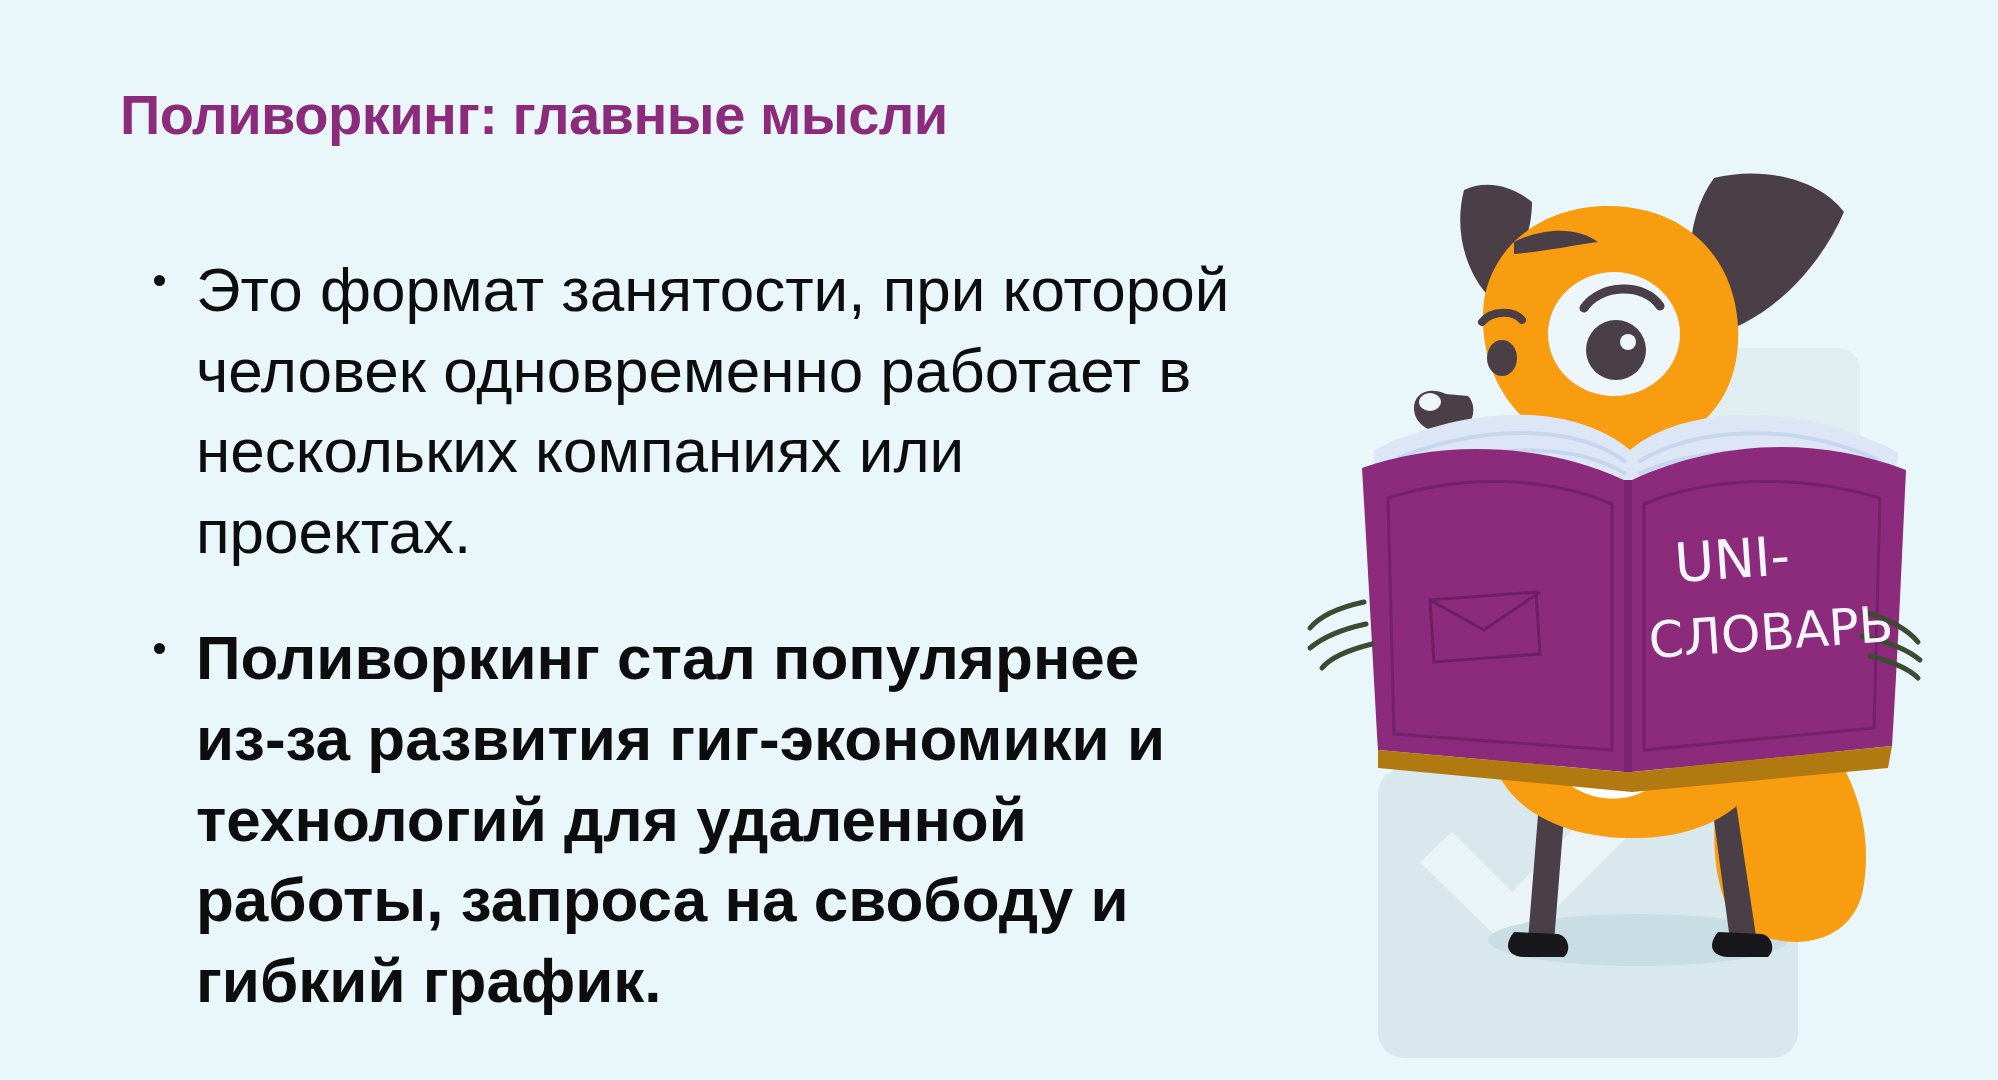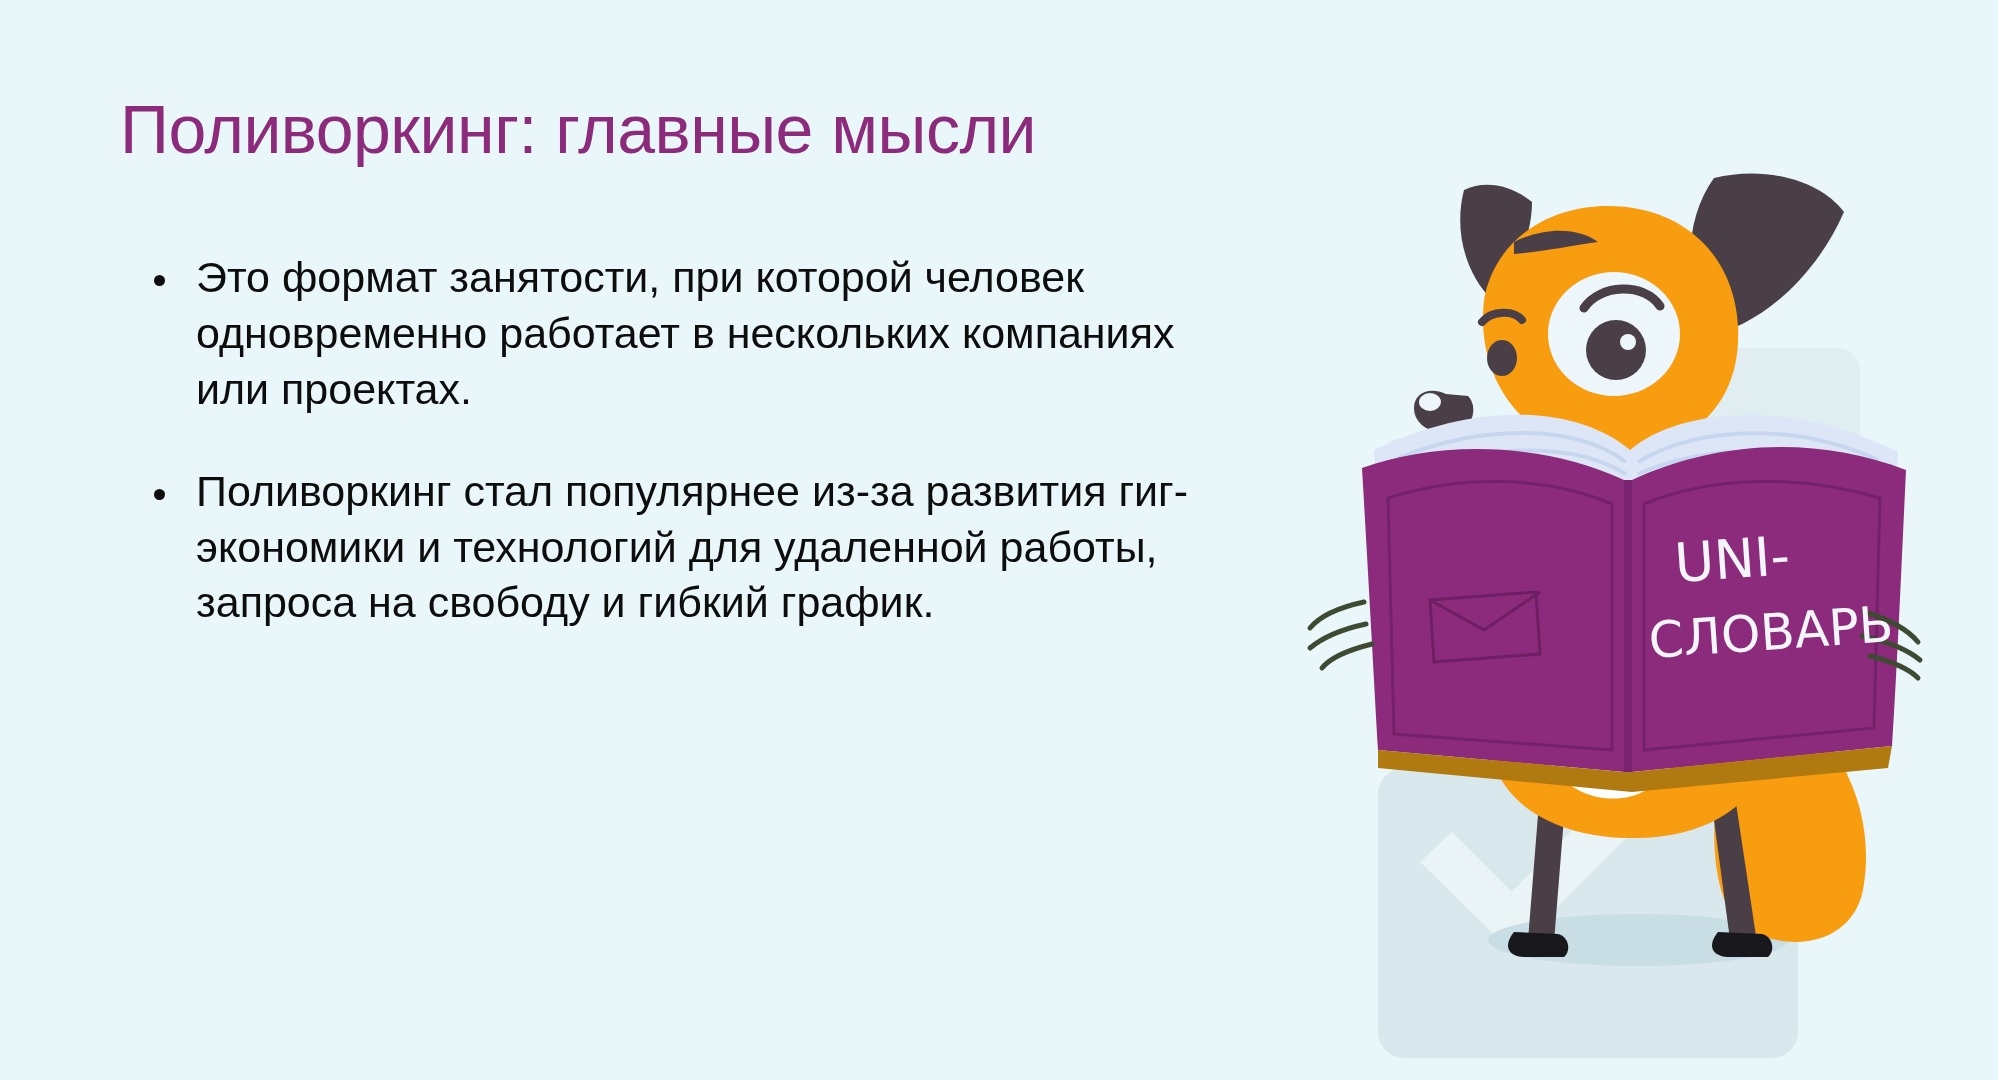--- a/index.html
+++ b/index.html
@@ -26,47 +26,47 @@
     position: absolute;
     inset: 0;
     pointer-events: none;
   }
 
   
   .title {
     position: absolute;
     left: 120px;
     top: 48px;
-    font-size: 68px;
+    font-size: 56px;
     line-height: 1.04;
-    font-weight: normal;
+    font-weight: bold;
     color: #8c2b7c;
     letter-spacing: -0.5px;
     white-space: nowrap;
   }
 
   
   .bullets {
     position: absolute;
     left: 140px;
     top: 250px;
     width: 1090px;
     margin: 0;
     padding: 0;
     list-style: none;
   }
   .bullet {
     position: relative;
     padding-left: 56px;
     margin-bottom: 46px;
-    font-size: 43px;
+    font-size: 62px;
     line-height: 1.30;
     color: #0d0d0d;
   }
-  .bullet:last-child { margin-bottom: 0; }
+  .bullet:last-child { margin-bottom: 0; font-weight: bold; }
   .bullet .dot {
     position: absolute;
     left: 14px;
     top: 25px;
     width: 11px;
     height: 11px;
     border-radius: 50%;
     background: #0d0d0d;
   }
 

